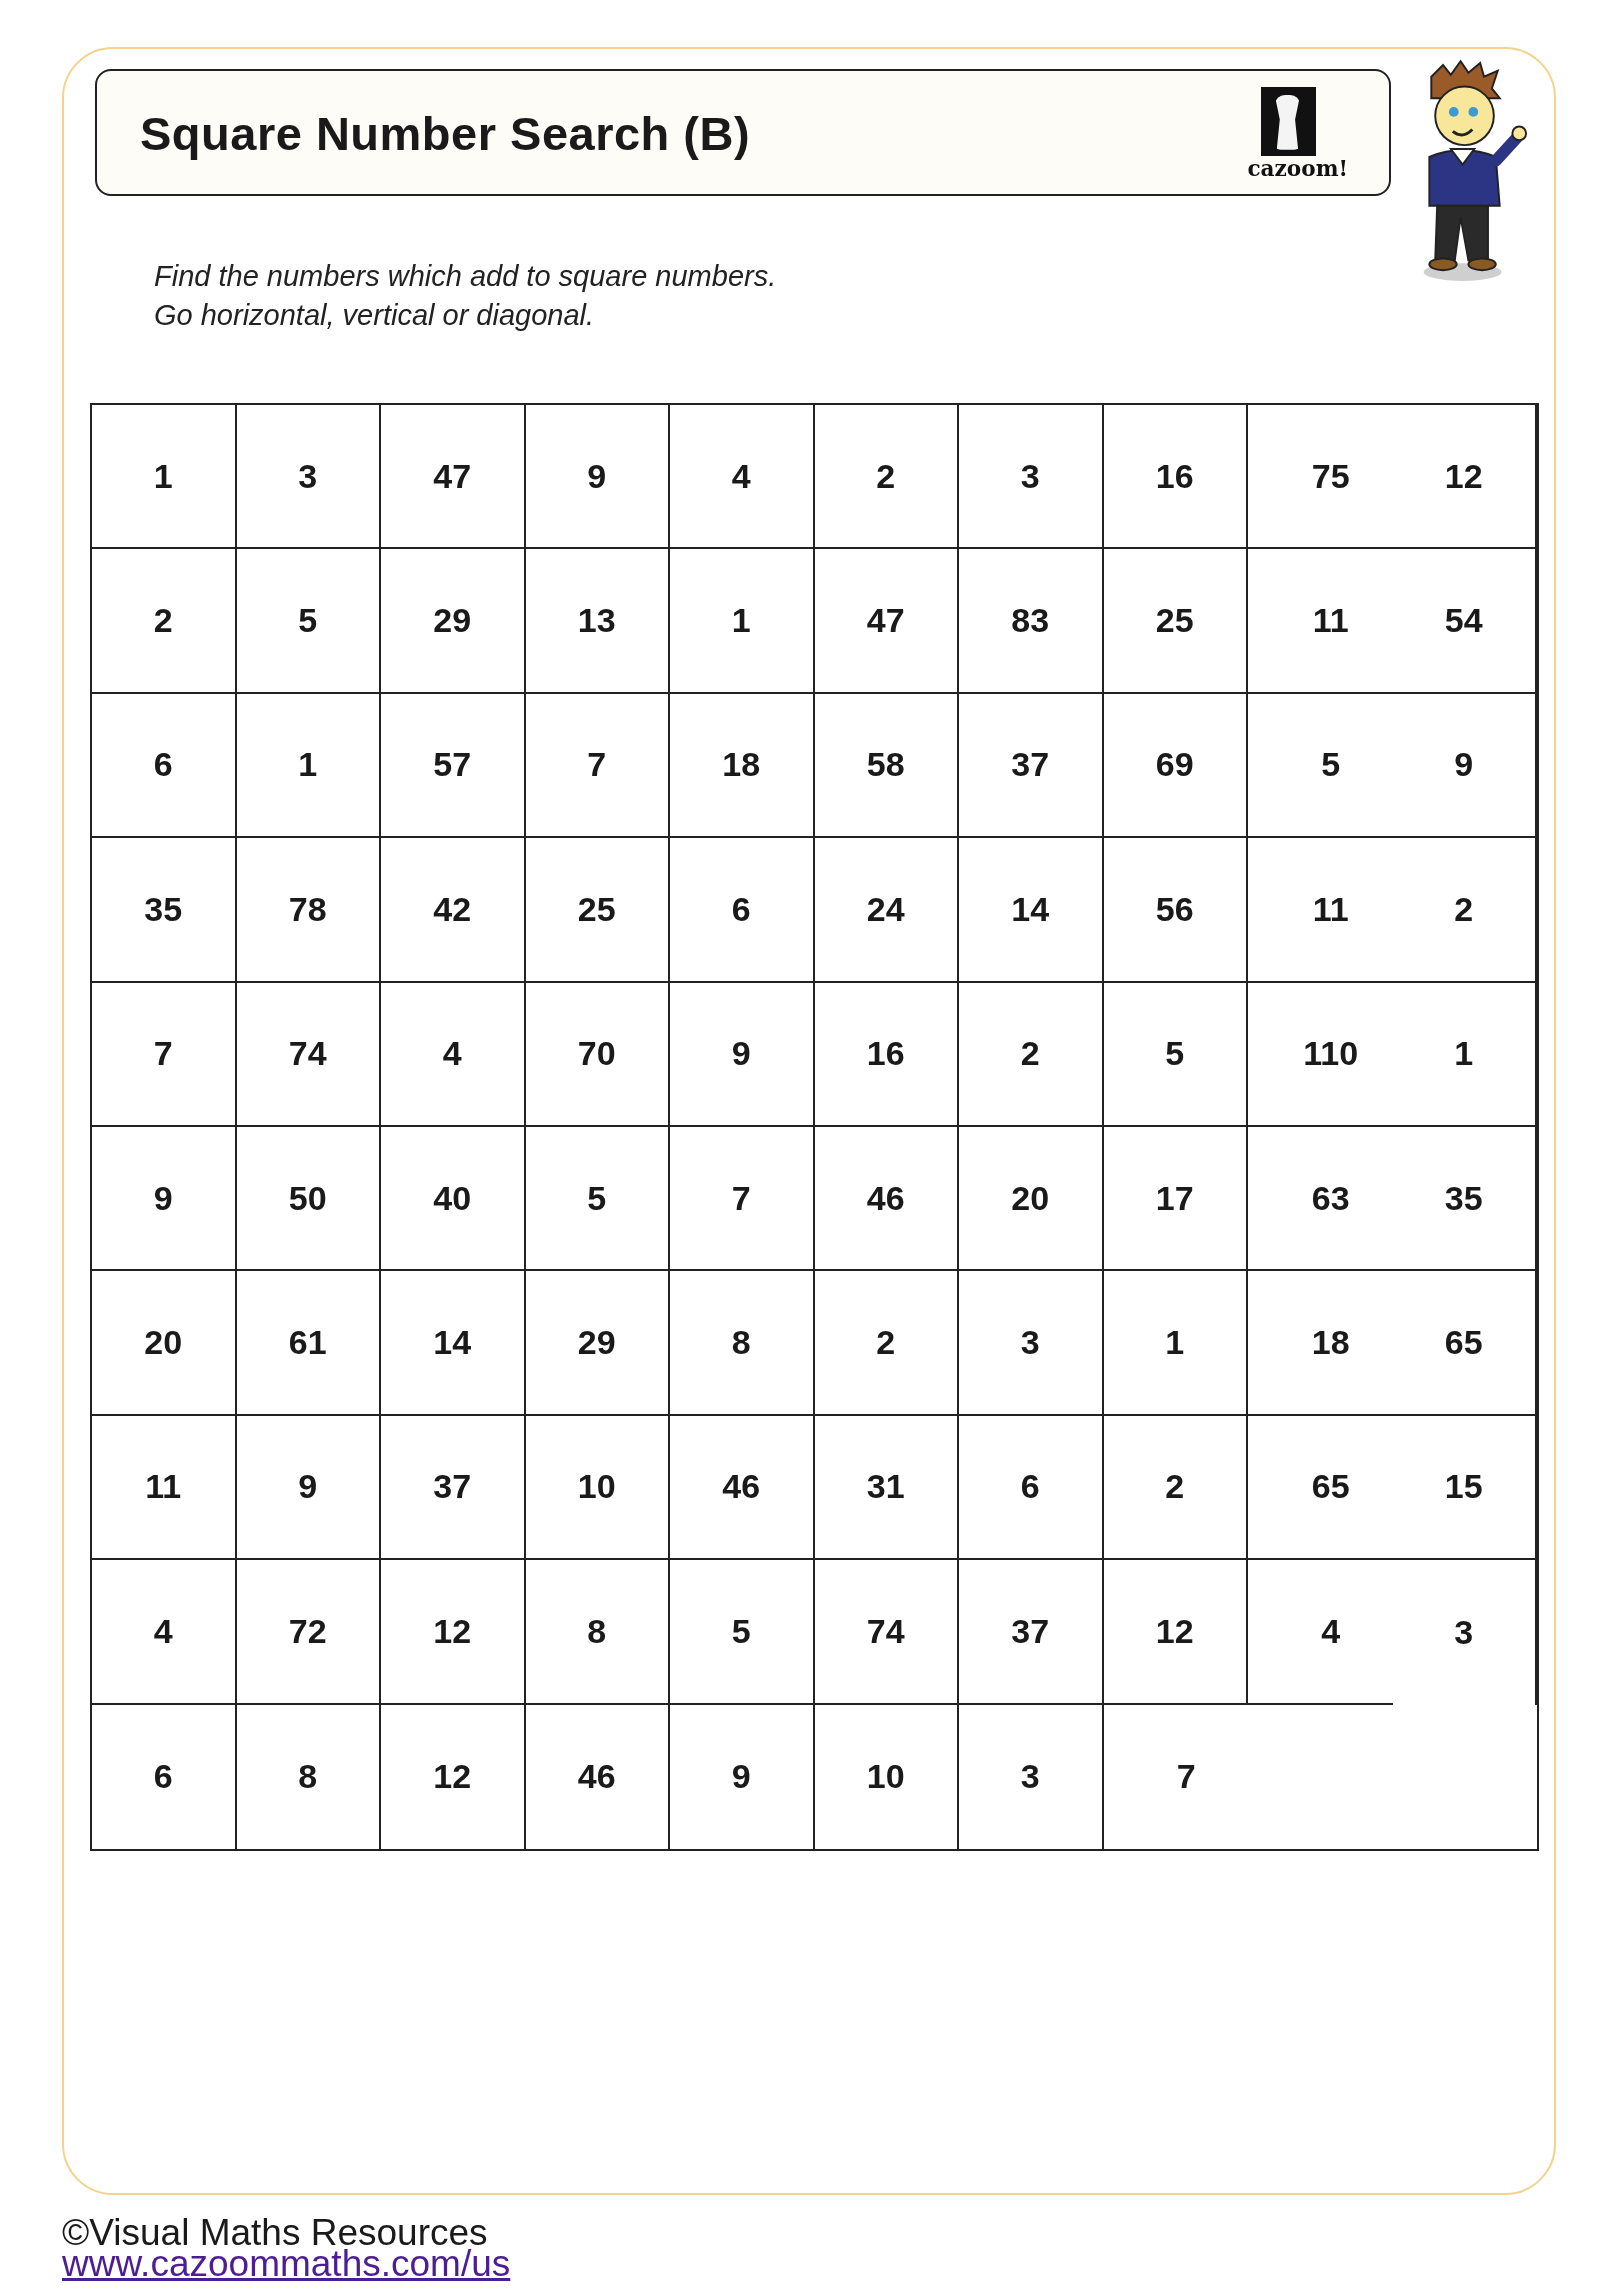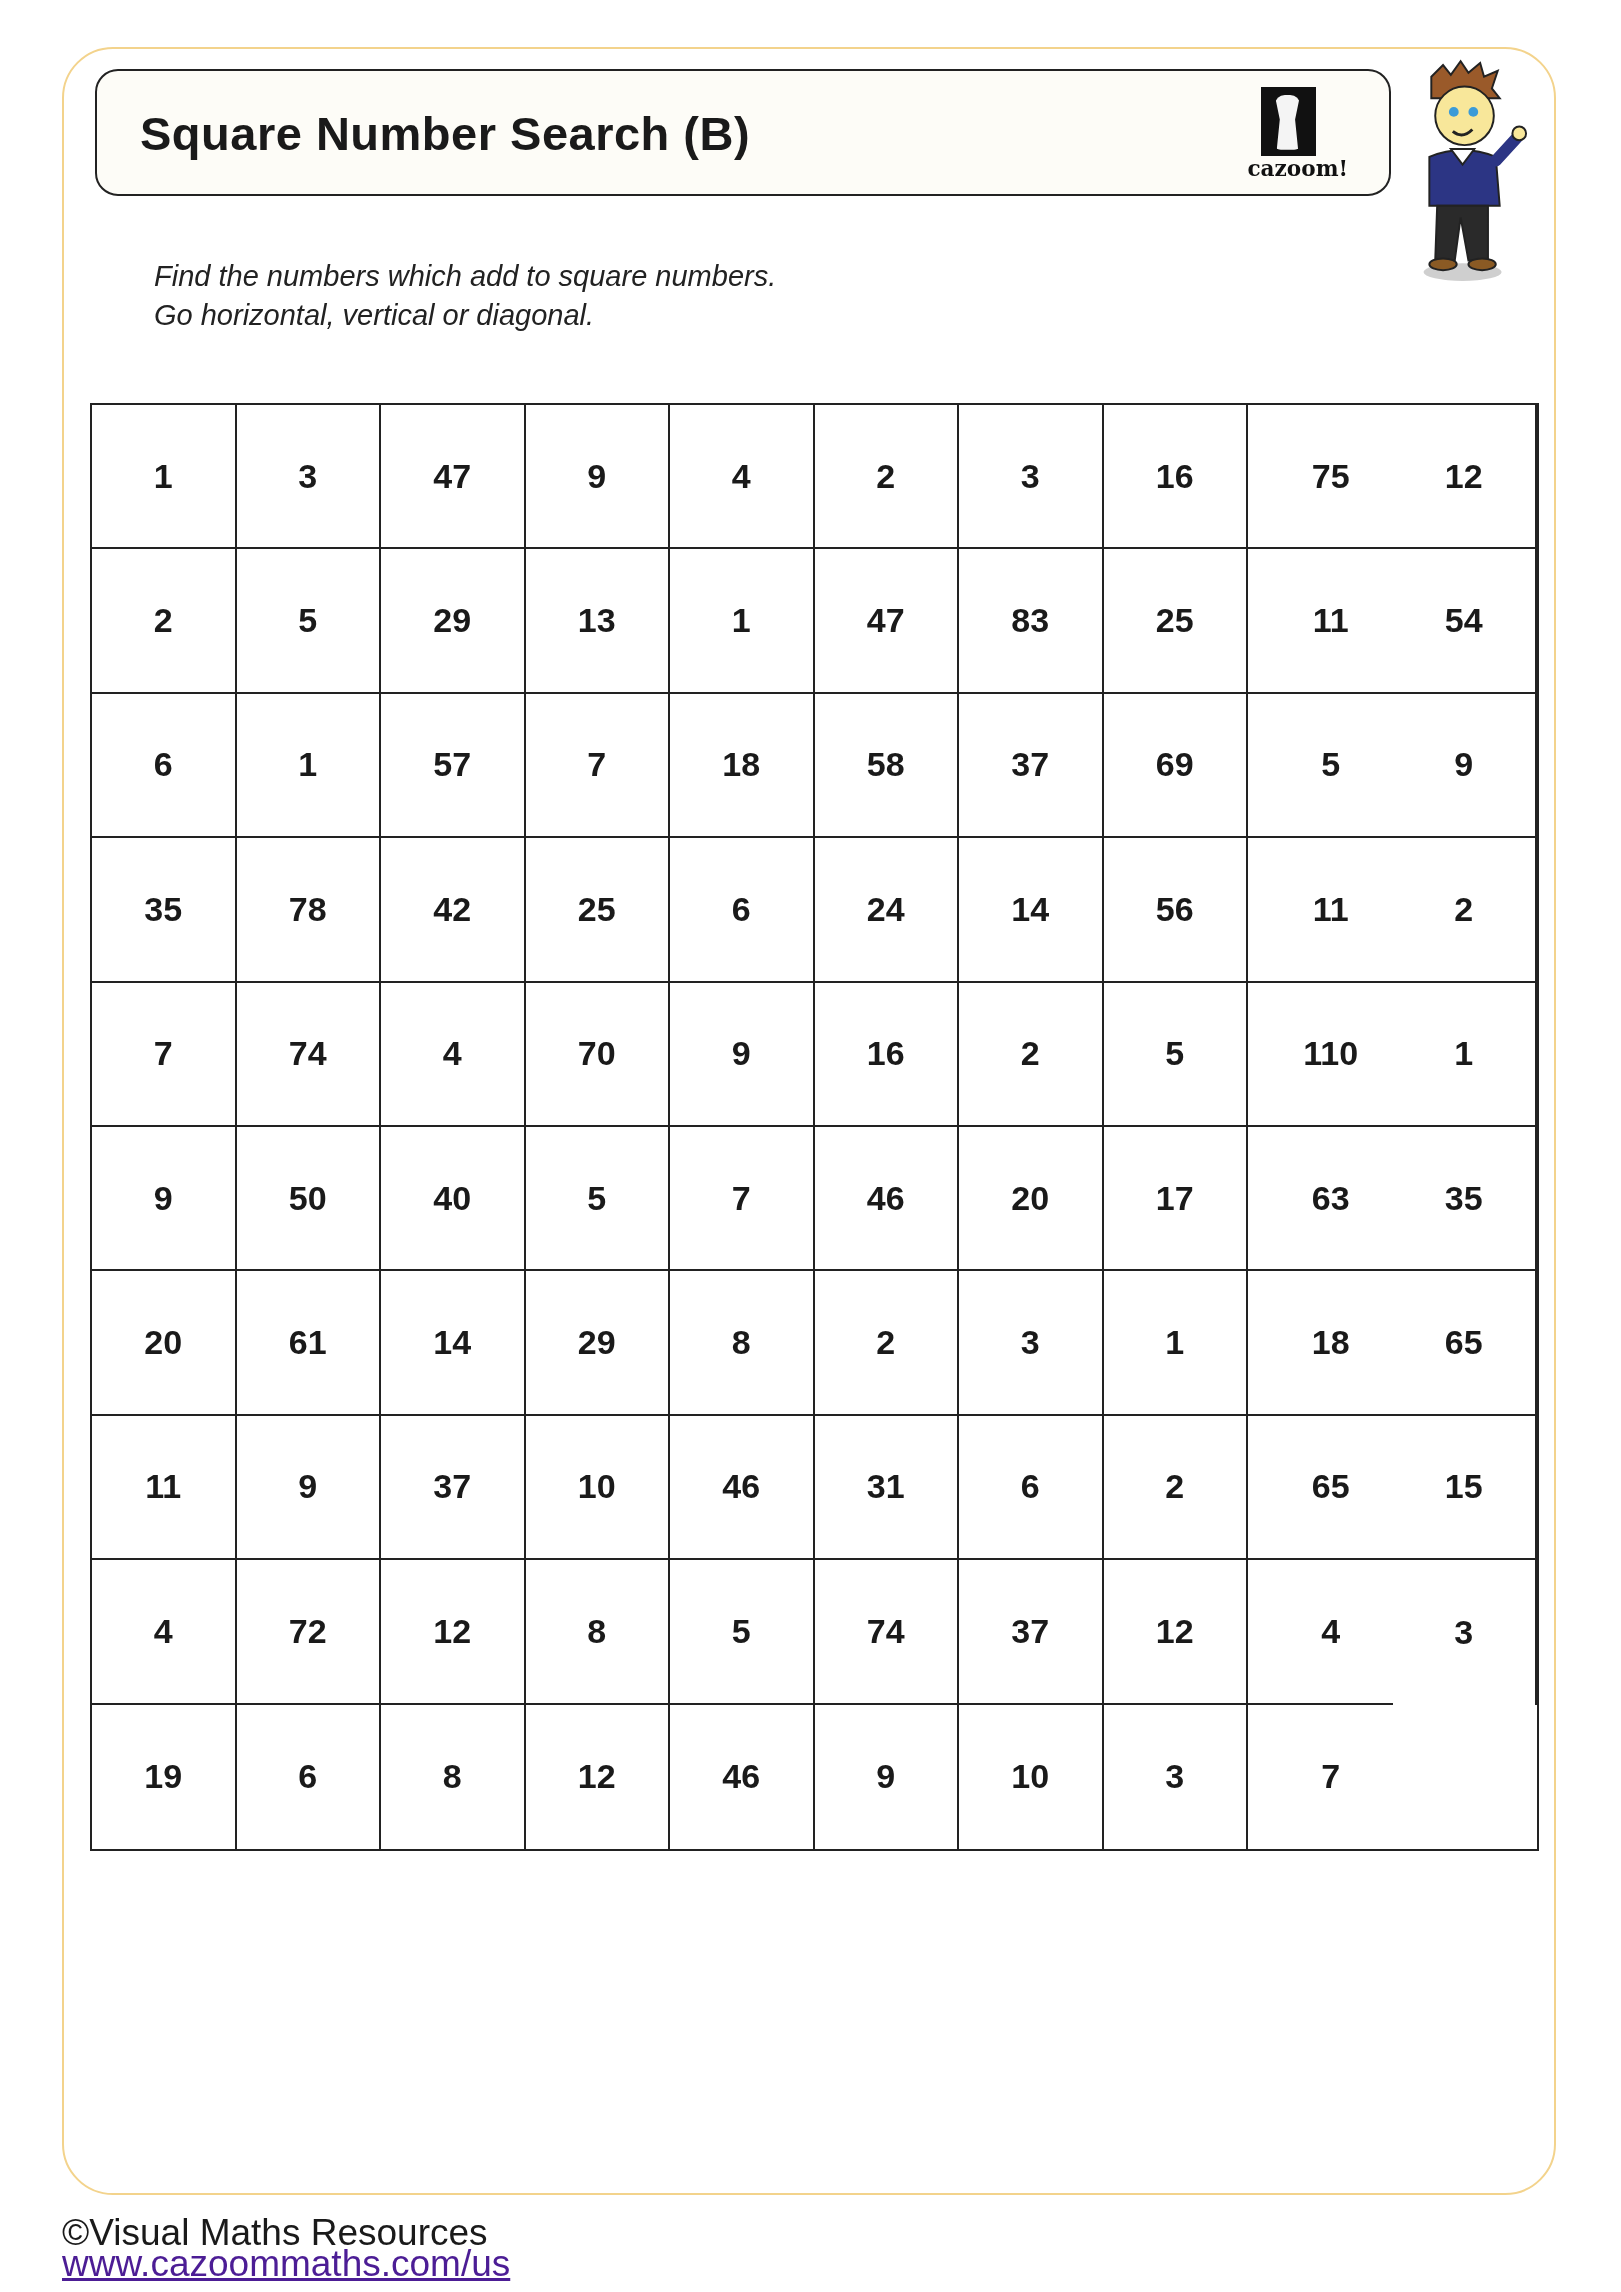--- a/index.html
+++ b/index.html
@@ -1,18 +1,18 @@
 <!DOCTYPE html>
 <html><head>
 <meta charset="utf-8">
 <style>
   html, body { margin:0; padding:0; background:#ffffff; }
   body { width:1621px; height:2293px; position:relative; overflow:hidden; font-family:"Liberation Sans", sans-serif; }
   .frame { position:absolute; left:62px; top:47px; width:1494px; height:2148px; border:2.9px solid #f3d38c; border-radius:51px; box-sizing:border-box; }
-  .title-box { position:absolute; left:95px; top:69px; width:1296px; height:127px; background:#fdfcf7; border:2px solid #222; border-radius:23px; box-sizing:border-box; }
+  .title-box { position:absolute; left:95px; top:69px; width:1296px; height:127px; background:#fdfcf7; border:2px solid #222; border-radius:16px; box-sizing:border-box; }
   .title { position:absolute; left:43px; top:35px; font-size:47px; font-weight:bold; color:#1a1a1a; letter-spacing:0.5px; }
   .logo { position:absolute; left:1230px; top:83px; width:118px; height:98px; }
   .logo-mark { position:absolute; left:31px; top:3.9px; width:55px; height:69px; background:#111; }
   .logo-cup { position:absolute; left:13.7px; top:7.8px; width:25.5px; height:55px; background:#f4f4f4; border-radius:9.8px 9.8px 5.9px 5.9px; clip-path:polygon(0 0,100% 0,80% 45%,92% 100%,8% 100%,20% 45%); }
   .logo-text { position:absolute; left:0; top:73px; width:118px; text-align:right; font-family:"DejaVu Serif", serif; font-weight:bold; font-size:21.6px; color:#111; }
   .mascot { position:absolute; left:1402px; top:59px; width:127px; height:225px; }
   .instructions { position:absolute; left:154px; top:257px; font-family:Liberation Sans, sans-serif; font-style:italic; font-size:29px; line-height:39px; color:#222; }
   .grid { position:absolute; left:90px; top:403px; width:1449px; height:1448px; display:grid; grid-template-columns:repeat(10,1fr); grid-template-rows:repeat(10,1fr); border:2.9px solid #222; box-sizing:border-box; }
   .cell { border-right:2px solid #222; border-bottom:2.9px solid #222; display:flex; align-items:center; justify-content:center; font-size:34px; font-weight:bold; color:#1a1a1a; }
   .cell.last-col { border-right:none;padding-left:21px; }
@@ -141,21 +141,20 @@
     <div class="cell">4</div>
     <div class="cell">72</div>
     <div class="cell">12</div>
     <div class="cell">8</div>
     <div class="cell">5</div>
     <div class="cell">74</div>
     <div class="cell">37</div>
     <div class="cell">12</div>
     <div class="cell last-col">4</div>
     <div class="cell last-row">3</div>
-    <div class="cell last-row">19</div>
     <div class="cell last-row">6</div>
     <div class="cell last-row">8</div>
     <div class="cell last-row">12</div>
     <div class="cell last-row">46</div>
     <div class="cell last-row">9</div>
     <div class="cell last-row">10</div>
     <div class="cell last-row">3</div>
     <div class="cell last-col last-row">7</div>
   </div>
 

